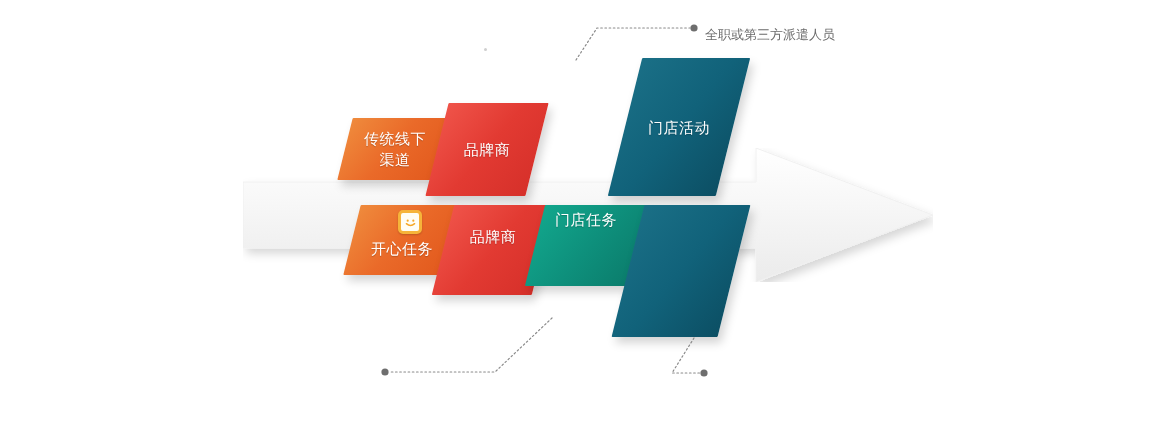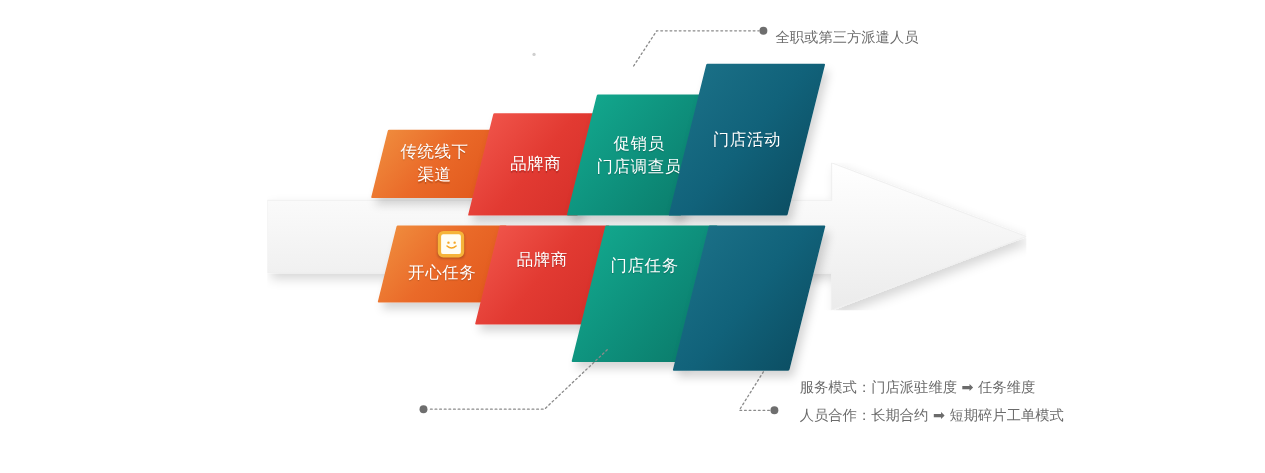--- a/index.html
+++ b/index.html
@@ -137,25 +137,20 @@
     <div class="skewbox fill-orange"></div>
     <div class="lbl">传统线下
 渠道</div>
   </div>
 
   <div class="chev" style="left:437px; top:103px; width:100px; height:93px;">
     <div class="skewbox fill-red"></div>
     <div class="lbl">品牌商</div>
   </div>
 
-  <div class="chev" style="left:529px; top:86px; width:104px; height:110px;">
-    <div class="skewbox fill-teal"></div>
-    <div class="lbl">促销员
-门店调查员</div>
-  </div>
 
   <div class="chev" style="left:352px; top:205px; width:100px; height:70px;">
     <div class="skewbox fill-orange"></div>
     <div class="lbl" style="margin-top:16px;">开心任务</div>
   </div>
 
   <div class="chev" style="left:625px; top:58px; width:108px; height:138px;">
     <div class="skewbox fill-navy"></div>
     <div class="lbl">门店活动</div>
   </div>
@@ -165,21 +160,21 @@
       <circle cx="11" cy="6" r="1.15" fill="#f6a724"></circle>
       <path d="M 3.6,9.2 Q 8,13.2 12.4,9.2" stroke="#f6a724" stroke-width="1.5" fill="none" stroke-linecap="round"></path>
     </svg>
   </div>
 
   <div class="chev" style="left:443px; top:205px; width:100px; height:90px;">
     <div class="skewbox fill-red"></div>
     <div class="lbl" style="margin-top:-28px;">品牌商</div>
   </div>
 
-  <div class="chev" style="left:535px; top:205px; width:102px; height:124px;">
+  <div class="chev" style="left:535px; top:205px; width:102px; height:81px;">
     <div class="skewbox fill-teal"></div>
     <div class="lbl" style="margin-top:-52px;">门店任务</div>
   </div>
 
   <div class="chev" style="left:628px; top:205px; width:106px; height:132px;">
     <div class="skewbox fill-navy"></div>
   </div>
 
   <svg class="connectors" viewBox="0 0 1150 430">
 
@@ -191,16 +186,14 @@
 
     <polyline points="694,338 672,373 700,373" fill="none" stroke="#8a8a8a" stroke-width="1.2" stroke-dasharray="1.6 2.6" stroke-linecap="round"></polyline>
     <circle cx="704" cy="373" r="3.6" fill="#6e6e6e"></circle>
   </svg>
 
   <div class="speck" style="left:484px; top:48px;"></div>
 
   <div class="note note-top">全职或第三方派遣人员</div>
 
 
-  <div class="note note-br">服务模式：门店派驻维度 ➡ 任务维度
-人员合作：长期合约 ➡ 短期碎片工单模式</div>
 
 </div>
 
 </body></html>

